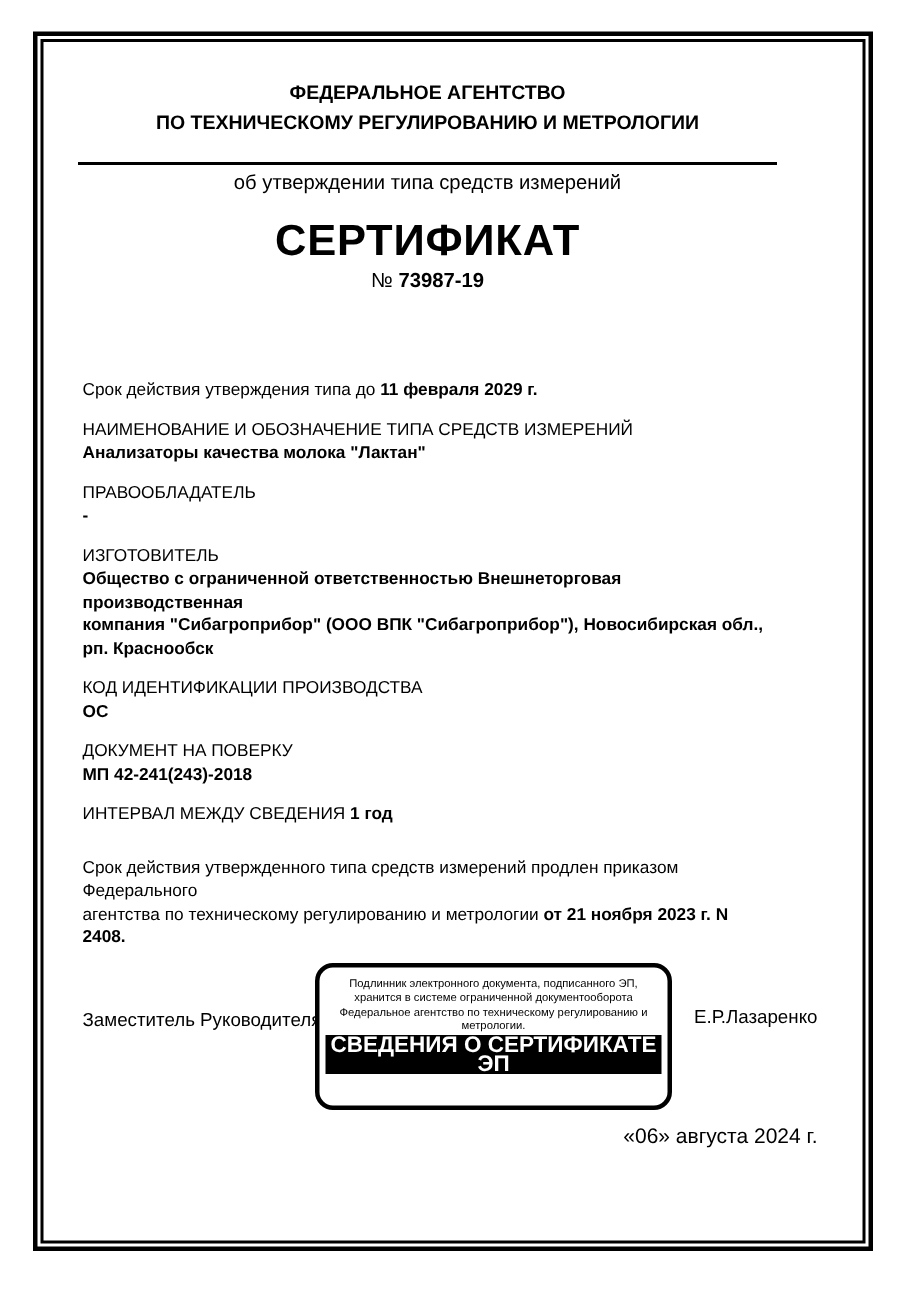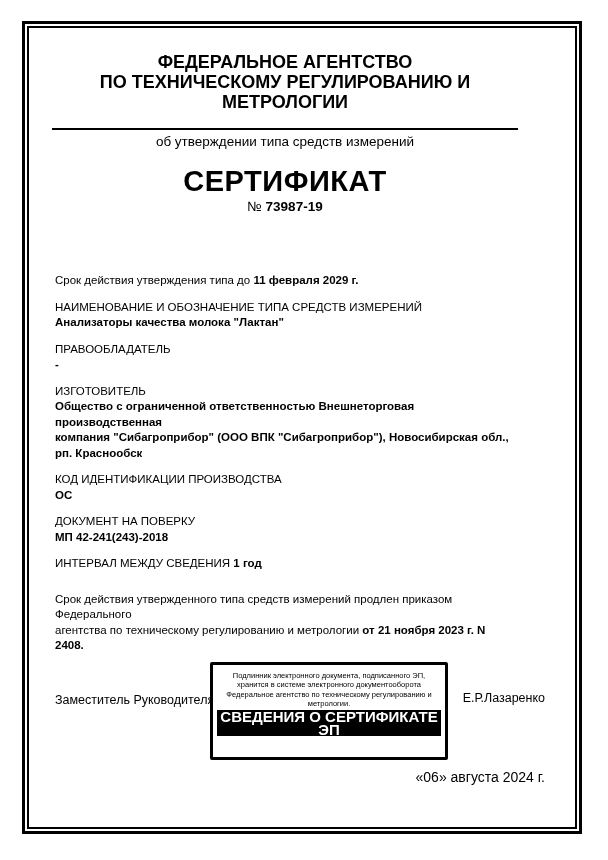--- a/index.html
+++ b/index.html
@@ -13,21 +13,21 @@
     position:absolute; left:22px; top:21px; width:560px; height:813px;
     box-sizing:border-box; border:3px solid #000; padding:2px;
   }
   .frame-inner {
     width:100%; height:100%; box-sizing:border-box;
     border:2px solid #000; padding:24px 0 0 26px; overflow:hidden;
   }
   .col { width:460px; }
   .org {
     width:466px; margin-left:-3px; text-align:center;
-    font-weight:bold; font-size:18px; line-height:20px;
+    font-weight:bold; font-size:13px; line-height:20px;
   }
   .org span { display:block; }
   .sep {
     width:466px; margin:16px 0 0 -3px; border:none;
     border-top:2.5px solid #000; height:0;
   }
   .title { text-align:center; font-size:29px; font-weight:bold; line-height:32px; margin-top:14px; letter-spacing:0.5px; }
   .subtitle { text-align:center; font-size:13.5px; line-height:19px; margin-top:2px; }
   .docnum { text-align:center; font-size:13.5px; line-height:19px; }
   .doc-body { font-size:11.5px; line-height:15.5px; margin-top:57px; }
@@ -36,21 +36,21 @@
   .block .val { display:block; font-weight:bold; }
   .inline-lbl, .inline-val { display:inline; }
   .inline-val { font-weight:bold; }
   .para { margin:20px 0 0 0; }
   .jline { display:block; text-align-last:justify; }
   .sig-row { position:relative; width:490px; height:100px; margin-top:8px; }
   .sig-position { position:absolute; left:0; top:31px; font-size:12.5px; }
   .sig-name { position:absolute; right:0; top:29px; font-size:12.5px; }
   .stamp {
     position:absolute; left:155px; top:0; width:238px; height:98px;
-    box-sizing:border-box; border:3px solid #000; border-radius:2px;
+    box-sizing:border-box; border:3px solid #000; border-radius:12px;
     background:#fff; overflow:hidden;
   }
   .stamp-head { padding-top:6px; font-size:7.5px; line-height:9.5px; text-align:center; }
   .stamp-head span { display:block; }
   .stamp-bar {
     margin:1px 4px 0 4px; background:#000; color:#fff;
     font-weight:bold; font-size:15px; line-height:13px; text-align:center;
   }
   .stamp-kv { margin-top:5px; padding-left:9px; font-size:7.5px; line-height:9.8px; }
   .stamp-kv .row { display:block; white-space:nowrap; }
@@ -115,21 +115,21 @@
         <span class="jline">Срок действия утвержденного типа средств измерений продлен приказом Федерального</span>
         <span><span>агентства по техническому регулированию и метрологии</span> <b>от 21 ноября 2023 г. N 2408.</b></span>
       </div>
 
       <div class="sig-row">
         <div class="sig-position">Заместитель Руководителя</div>
 
         <div class="stamp">
           <div class="stamp-head">
             <span>Подлинник электронного документа, подписанного ЭП,</span>
-            <span>хранится в системе электронного документооборота</span>
+            <span>хранится в системе ограниченной документооборота</span>
             <span>Федеральное агентство по техническому регулированию и</span>
             <span>метрологии.</span>
           </div>
           <div class="stamp-bar">СВЕДЕНИЯ О СЕРТИФИКАТЕ ЭП</div>
         </div>
 
         <div class="sig-name">Е.Р.Лазаренко</div>
       </div>
 
       <div class="date-row">«06» августа 2024 г.</div>

